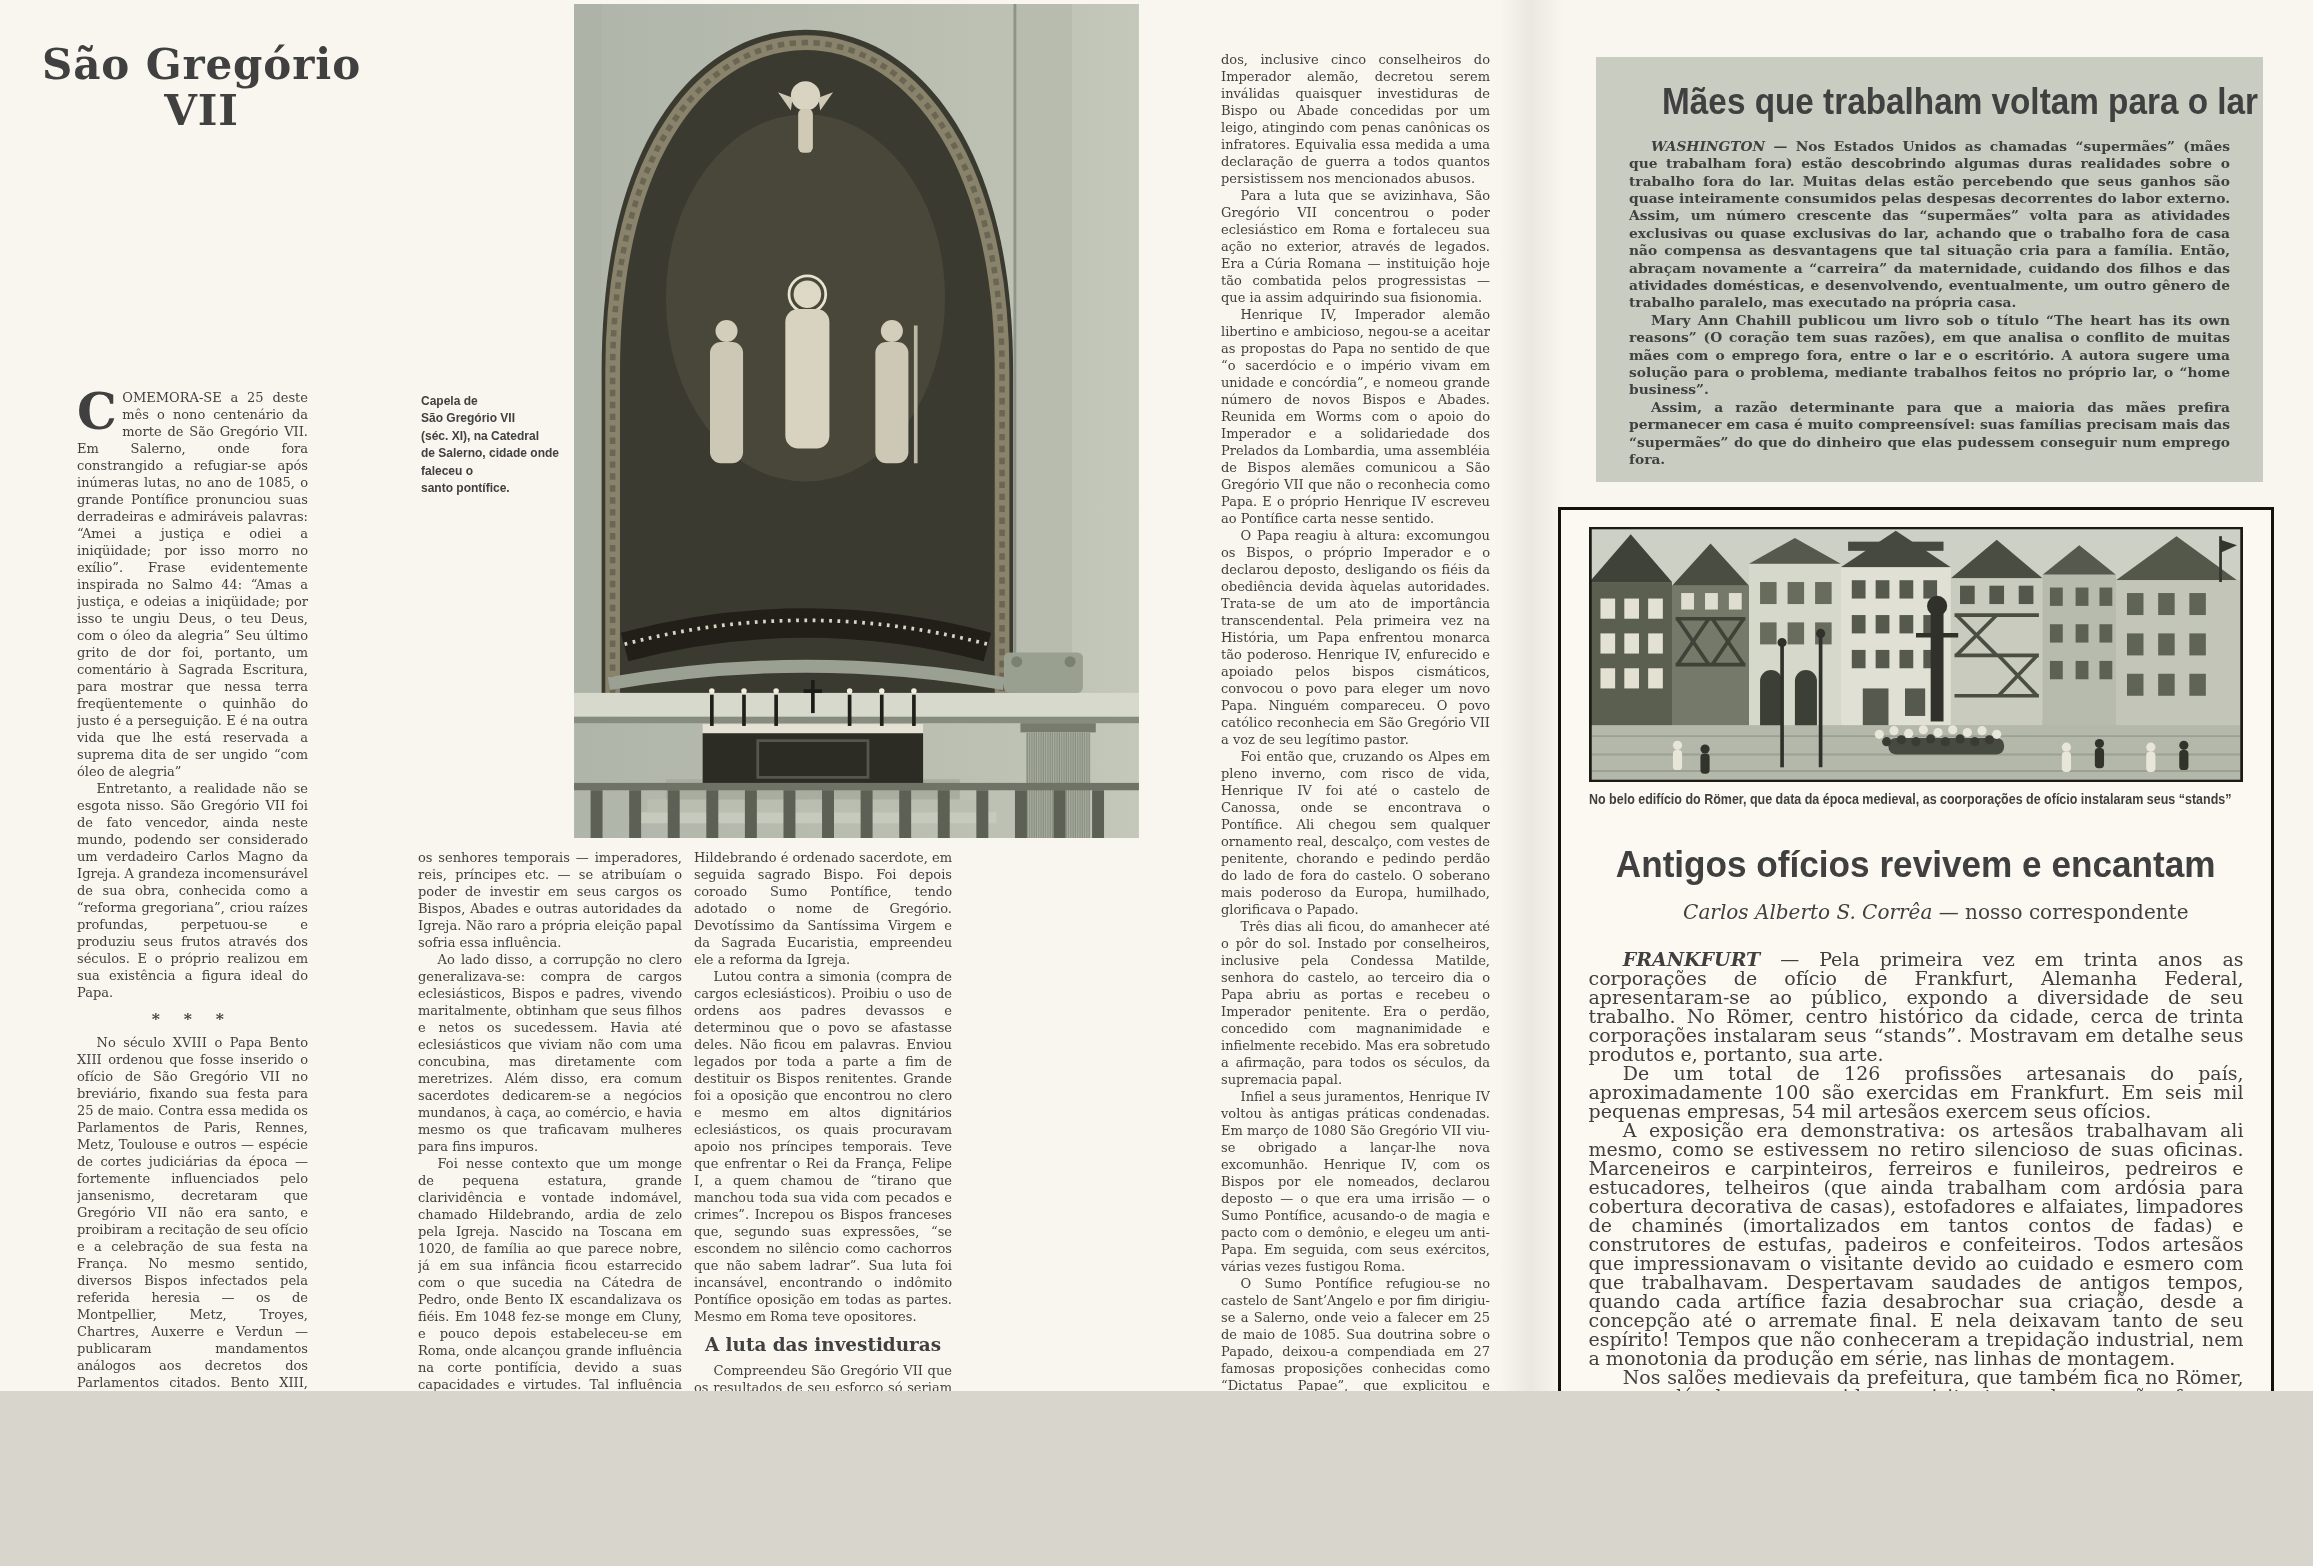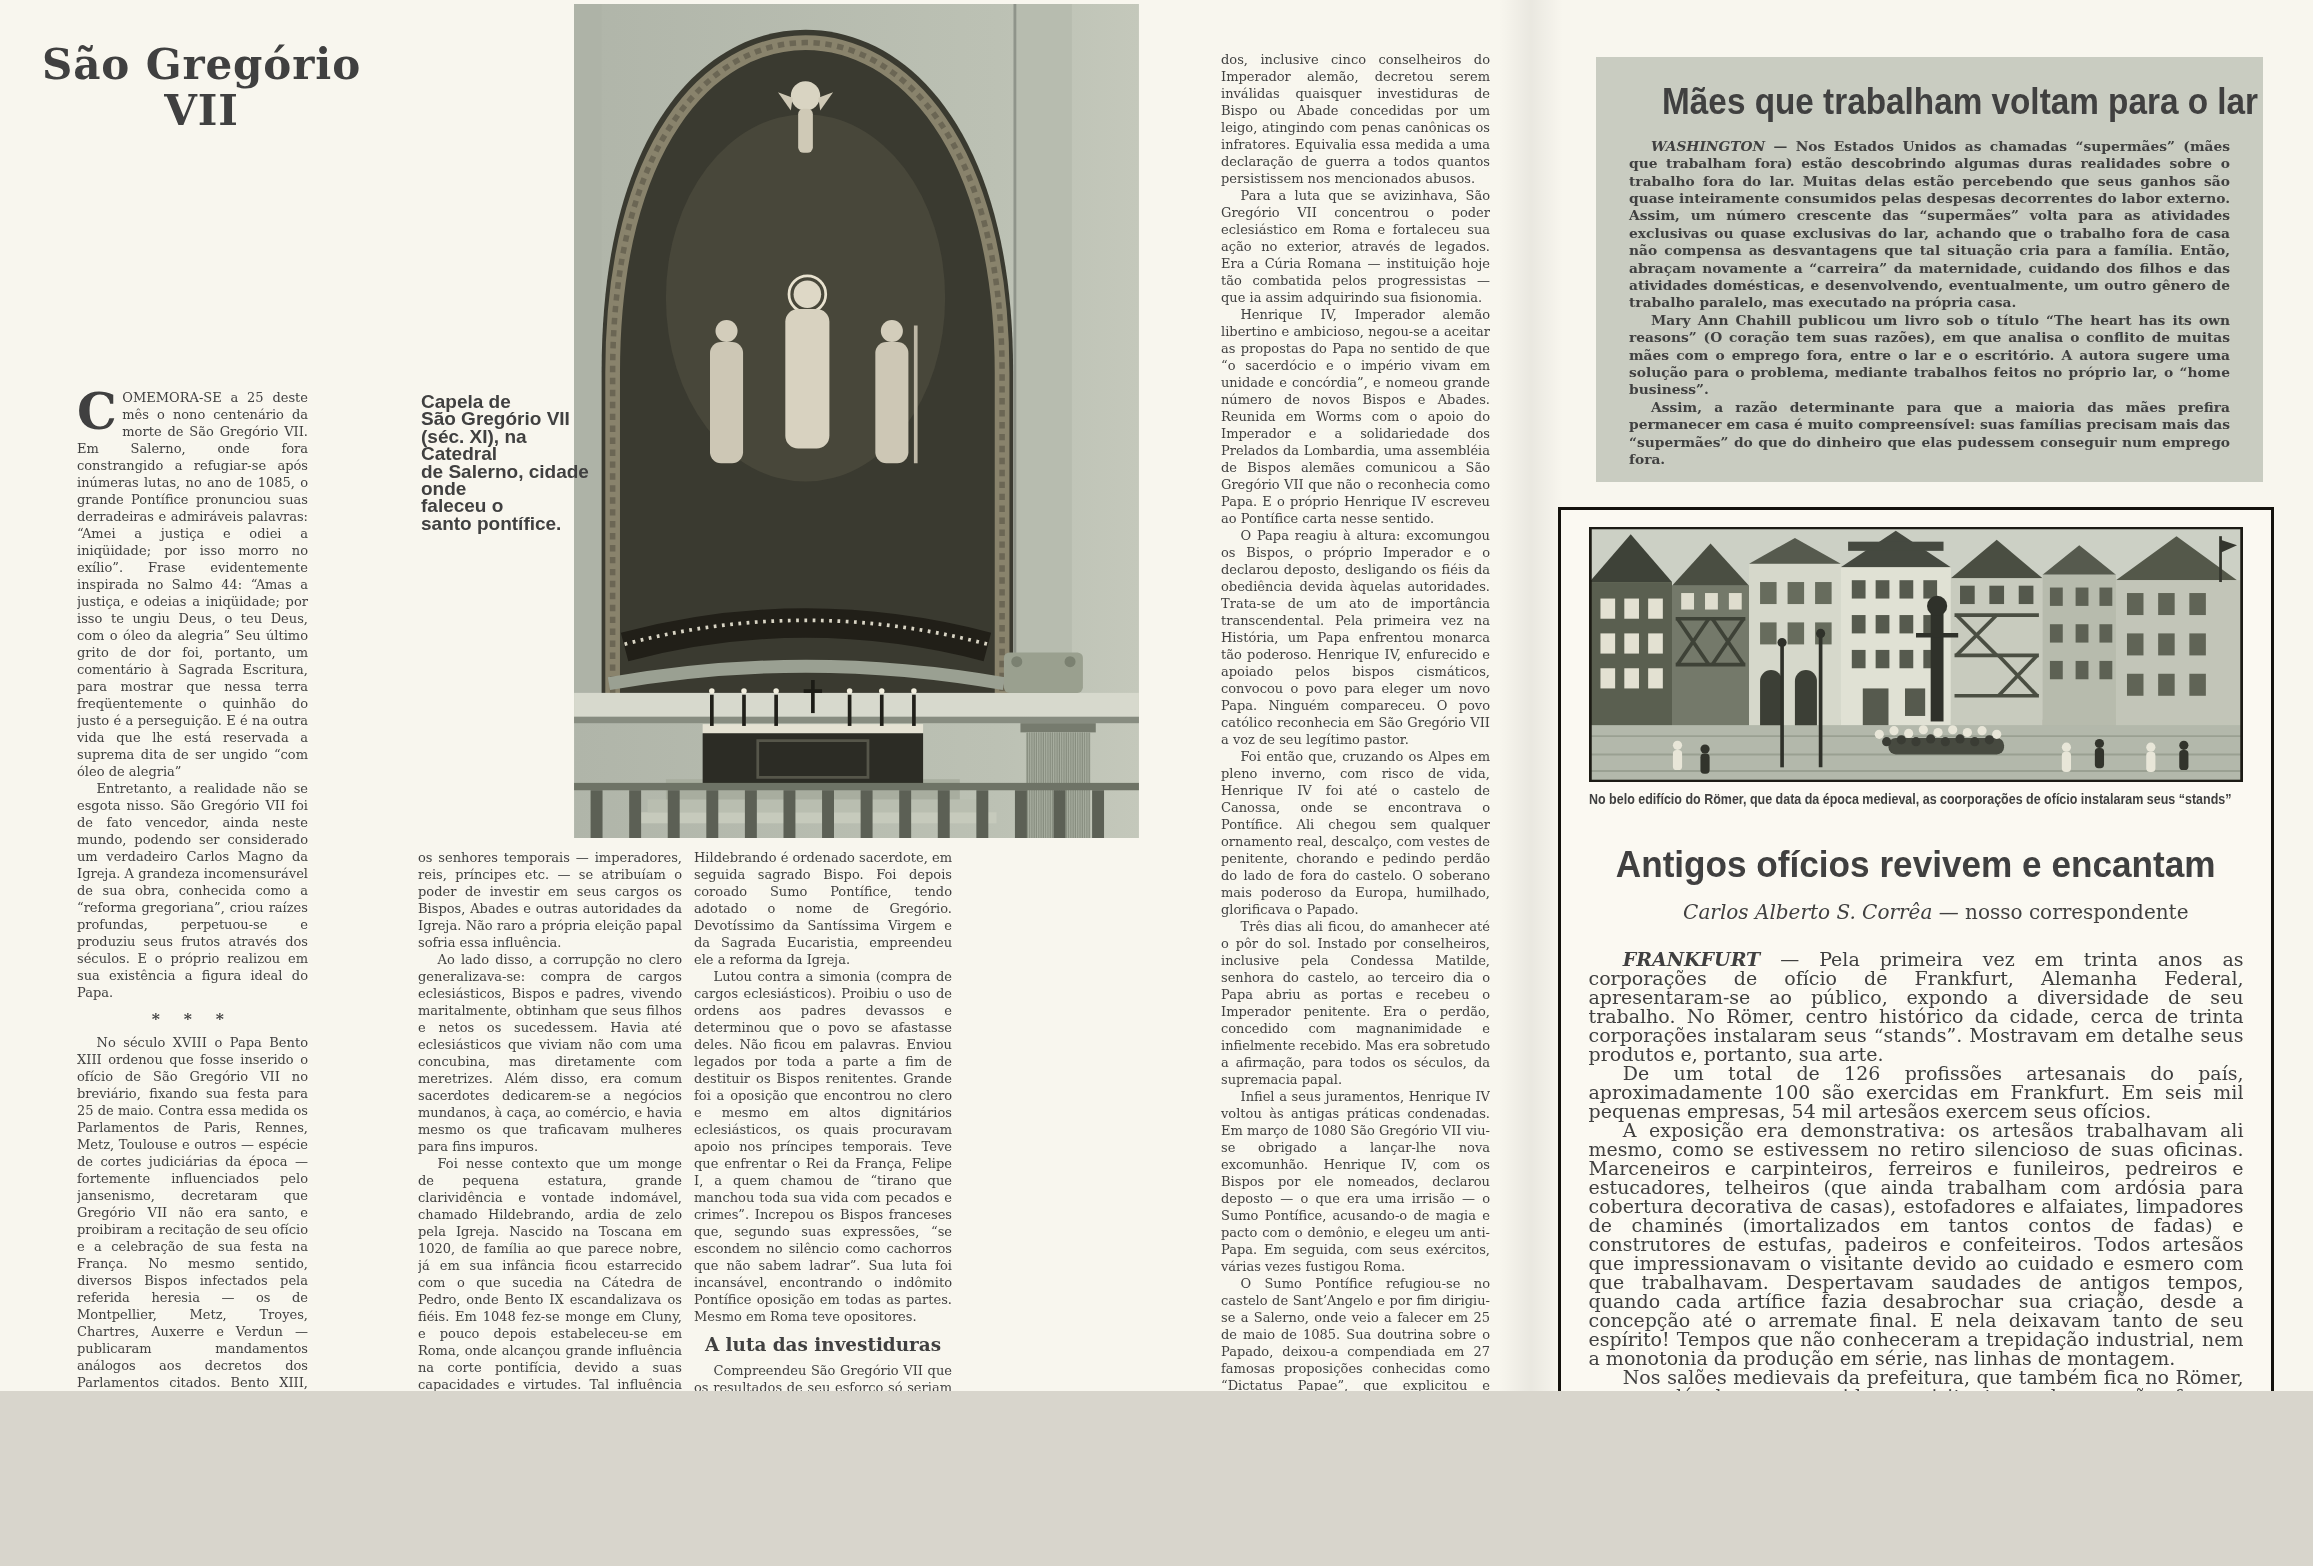--- a/index.html
+++ b/index.html
@@ -21,21 +21,21 @@
   .stars{text-align:center;font-weight:bold;font-size:15.6px;letter-spacing:9.2px;
          margin:9.2px 0 7.3px;text-indent:0;}
   .colhead{text-align:center;font-size:18.4px;font-weight:bold;margin:11px 0 9.2px;
            text-indent:0;}
   .col1{left:77px;top:389px;width:231px;height:1095px;}
   .col2{left:418px;top:849px;width:264px;height:680px;}
   .col3{left:694px;top:849px;width:258px;height:680px;}
   .col4{left:1221px;top:51px;width:269px;height:1388px;}
   .altar-fig{position:absolute;left:574px;top:3.7px;width:565px;height:834px;margin:0;}
   .caption-left{position:absolute;left:421px;top:393px;width:170px;
-        font-family:"Liberation Sans",sans-serif;font-weight:bold;font-size:19px;
+        font-family:"Liberation Sans",sans-serif;font-weight:bold;font-size:12px;
         line-height:17.4px;white-space:pre-line;}
   .footer{position:absolute;top:1495px;font-size:20px;font-weight:bold;
           letter-spacing:1.4px;text-align:right;}
   .footer.f-left{left:588px;width:478px;}
   .footer.f-right{left:1185px;width:441px;}
   .pagenum{position:absolute;font-size:23px;}
   .pn-12{left:40px;top:1490px;}
   .pn-13{left:2226px;top:1506px;}
   
   .gray-box{position:absolute;left:1596px;top:57px;width:667px;height:425px;

